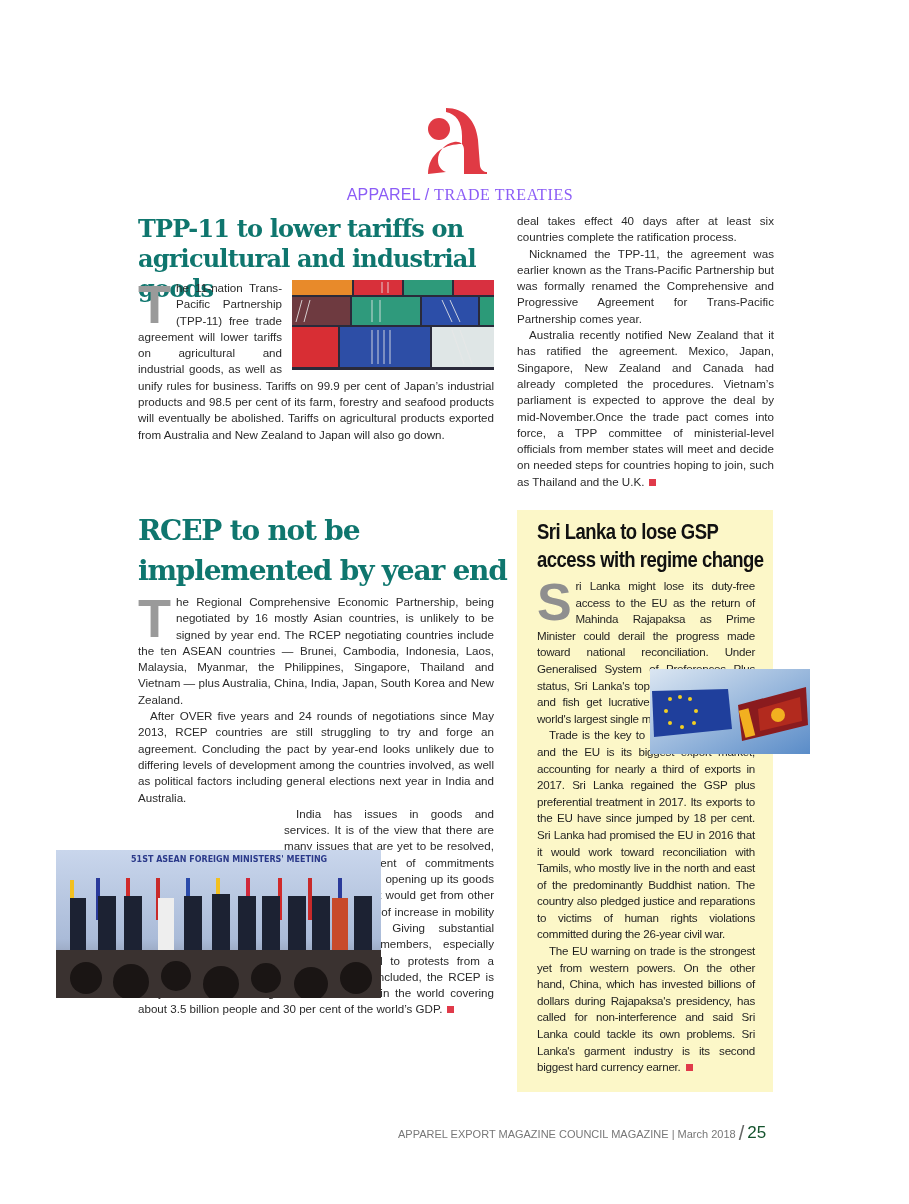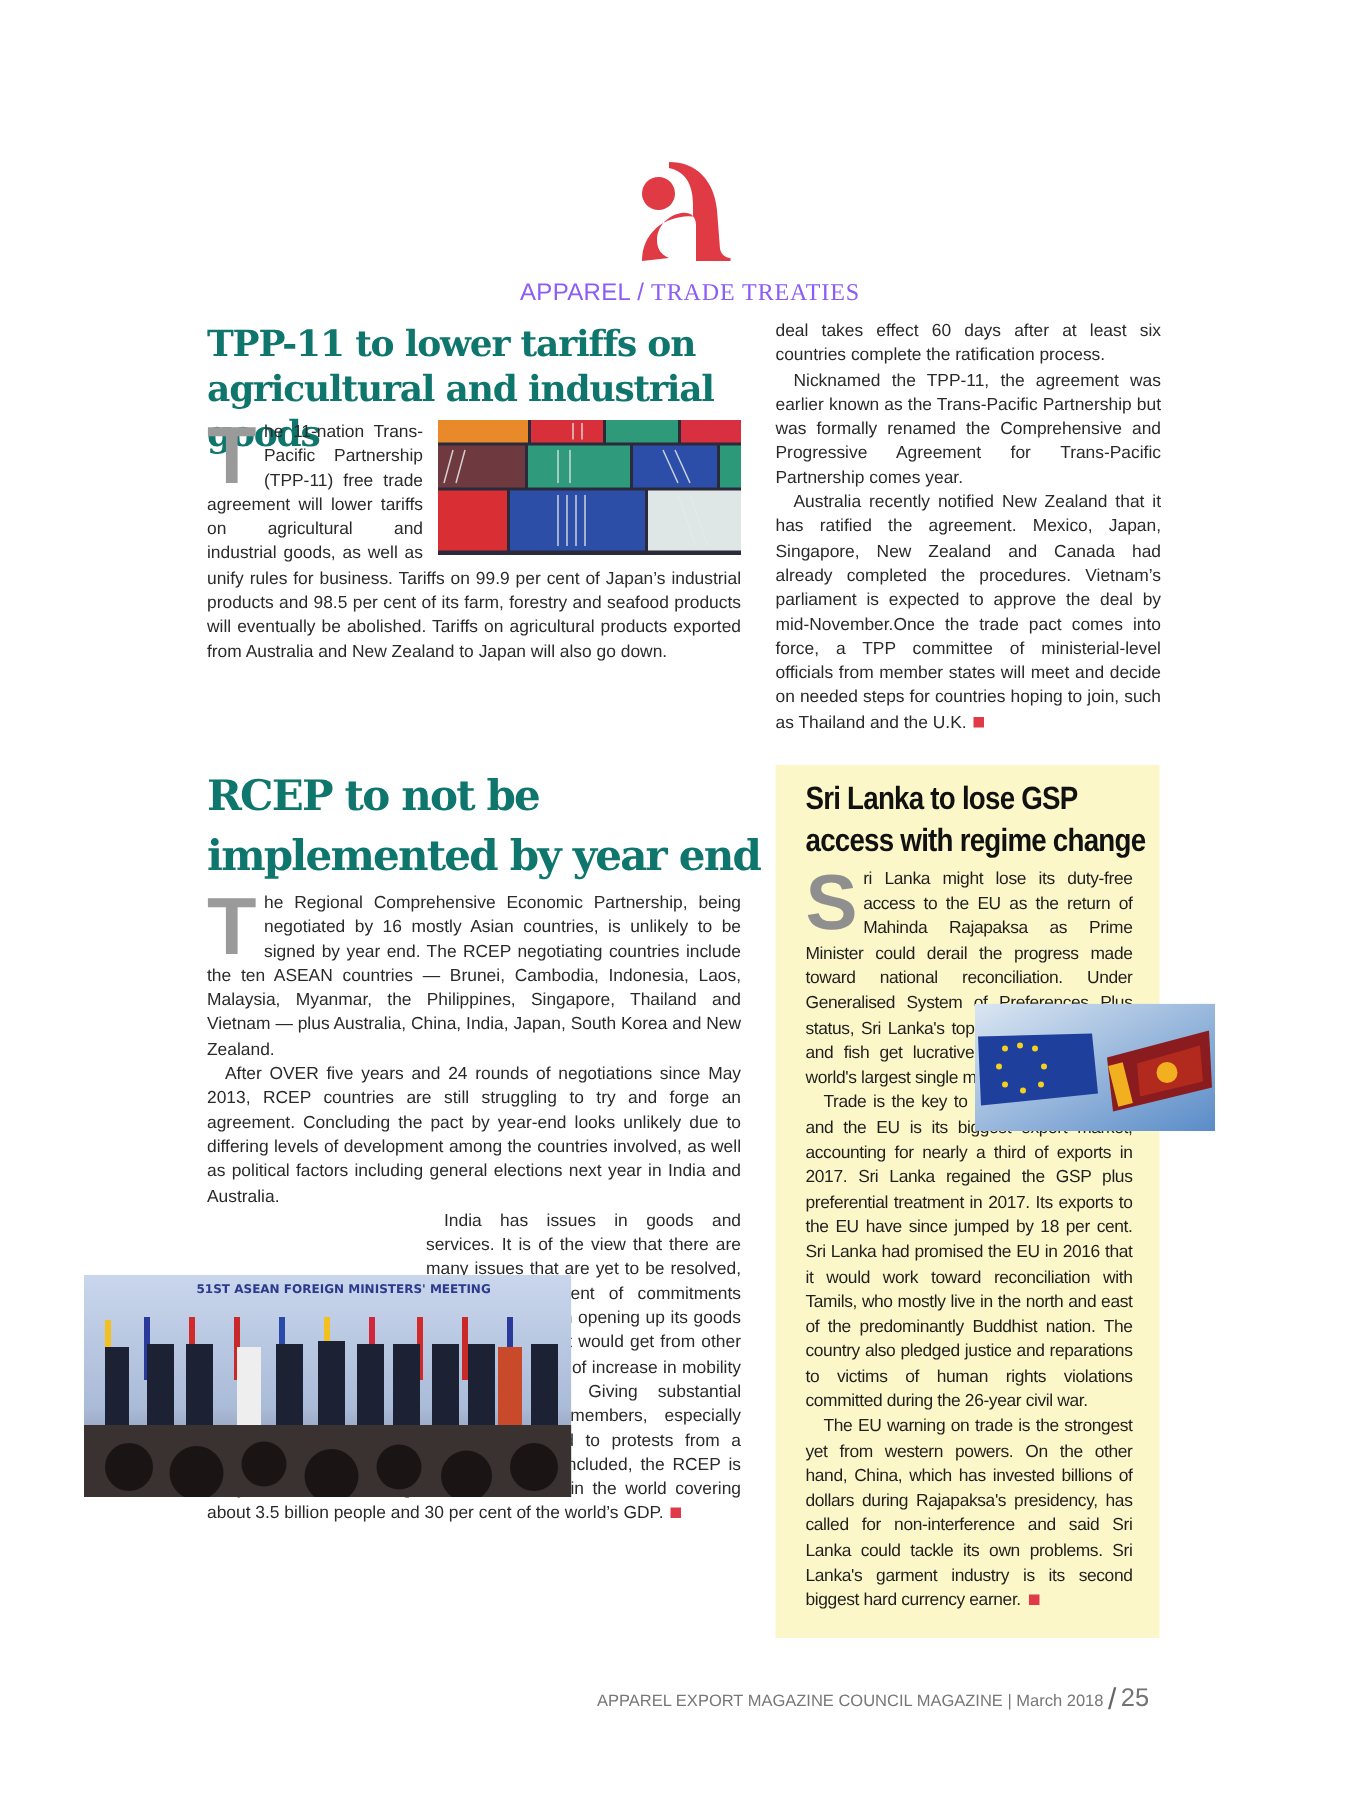--- a/index.html
+++ b/index.html
@@ -34,21 +34,21 @@
   #sidebar { left: 517px; top: 510px; width: 256px; height: 582px; background: #fcf7c8; }
   #sb-title { left: 537px; top: 518px; width: 240px; font-family: "Liberation Sans", sans-serif; font-weight: bold; font-size: 21.5px; line-height: 28px; color: #111; letter-spacing: -0.6px; transform: scaleX(0.86); transform-origin: left top; width: 280px; }
   #sb-body { left: 537px; top: 578px; width: 218px; font-family: "Liberation Sans", sans-serif; font-size: 11.6px; line-height: 16.6px; color: #1f1f1f; text-align: justify; letter-spacing: -0.25px; }
   #sb-body p { margin: 0; text-indent: 12px; }
   #sb-body p.first { text-indent: 0; }
   #sb-body .dropcap { font-size: 52px; line-height: 44px; color: #8f8f8f; margin-right: 4px; }
 
   
   #footer { left: 398px; top: 1120px; width: 380px; white-space: nowrap; font-family: "Liberation Sans", sans-serif; color: #777; font-size: 11px; }
   #footer .slash { font-size: 20px; color: #666; margin: 0 3px; position: relative; top: 2px; }
-  #footer .pnum { font-size: 17px; color: #737373; }
+  #footer .pnum { font-size: 17px; color: #14532d; }
 </style>
 </head>
 <body>
 
 <div id="logo" class="abs">
   <svg width="64" height="70" viewBox="0 0 64 70">
     <circle cx="15" cy="23" r="11" fill="#e03a44"></circle>
     <path d="M22 2 C40 2 52 14 54 34 L56 60 C57 64 60 66 63 66 L63 68 L40 68 L40 44 C40 38 36 35 30 36 C20 38 14 46 14 54 C14 60 17 64 22 66 L4 68 C4 58 8 50 16 44 C22 40 30 38 38 38 L38 30 C38 16 32 8 22 6 Z" fill="#e03a44"></path>
   </svg>
 </div>
@@ -88,21 +88,21 @@
           <line x1="168" y1="50" x2="180" y2="84"></line>
         <line x1="90" y1="2" x2="90" y2="13"></line>
           <line x1="96" y1="2" x2="96" y2="13"></line>
       </g>
     </svg>
   </div>
   <p class="first"><span class="dropcap">T</span><span>he 11-nation Trans-Pacific Partnership (TPP-11) free trade agreement will lower tariffs on agricultural and industrial goods, as well as unify rules for business. Tariffs on 99.9 per cent of Japan’s industrial products and 98.5 per cent of its farm, forestry and seafood products will eventually be abolished. Tariffs on agricultural products exported from Australia and New Zealand to Japan will also go down.</span></p>
 </div>
 
 <div id="a1-right" class="abs body">
-  <p class="first"><span>deal takes effect 60 days after at least six countries complete the ratification process.</span></p>
+  <p class="first"><span>deal takes effect 40 days after at least six countries complete the ratification process.</span></p>
   <p><span>Nicknamed the TPP-11, the agreement was earlier known as the Trans-Pacific Partnership but was formally renamed the Comprehensive and Progressive Agreement for Trans-Pacific Partnership comes year.</span></p>
   <p><span>Australia recently notified New Zealand that it has ratified the agreement. Mexico, Japan, Singapore, New Zealand and Canada had already completed the procedures. Vietnam’s parliament is expected to approve the deal by mid-November.Once the trade pact comes into force, a TPP committee of ministerial-level officials from member states will meet and decide on needed steps for countries hoping to join, such as Thailand and the U.K.</span><span class="endmark"></span></p>
 </div>
 
 <div id="a2-title" class="abs headline">RCEP to not be implemented by year end</div>
 
 <div id="a2-body" class="abs body">
   <p class="first"><span class="dropcap">T</span><span>he Regional Comprehensive Economic Partnership, being negotiated by 16 mostly Asian countries,  is unlikely to be signed by year end. The RCEP negotiating countries include the ten ASEAN countries — Brunei, Cambodia, Indonesia, Laos, Malaysia, Myanmar, the Philippines, Singapore, Thailand and Vietnam — plus Australia, China, India, Japan, South Korea and New Zealand.</span></p>
   <p><span>After OVER five years and 24 rounds of negotiations since May 2013, RCEP countries are still struggling to try and forge an agreement. Concluding the pact by year-end looks unlikely due to differing levels of development among the countries involved, as well as political factors including general elections next year in India and Australia.</span></p>
   <p><span style="float:left; width:236px; height:150px; margin:6px 8px 0 -98px; shape-outside: inset(0);"></span><span>India has issues in goods and services. It is of the view that there are many issues that are yet to be resolved, including the extent of commitments India would take in opening up its goods market and what it would get from other members in terms of increase in mobility of professionals. Giving substantial concessions to members, especially China, could lead to protests from a large section of the Indian industry. Once concluded, the RCEP is likely to result in the largest free trade bloc in the world covering about 3.5 billion people and 30 per cent of the world’s GDP.</span><span class="endmark"></span></p>

